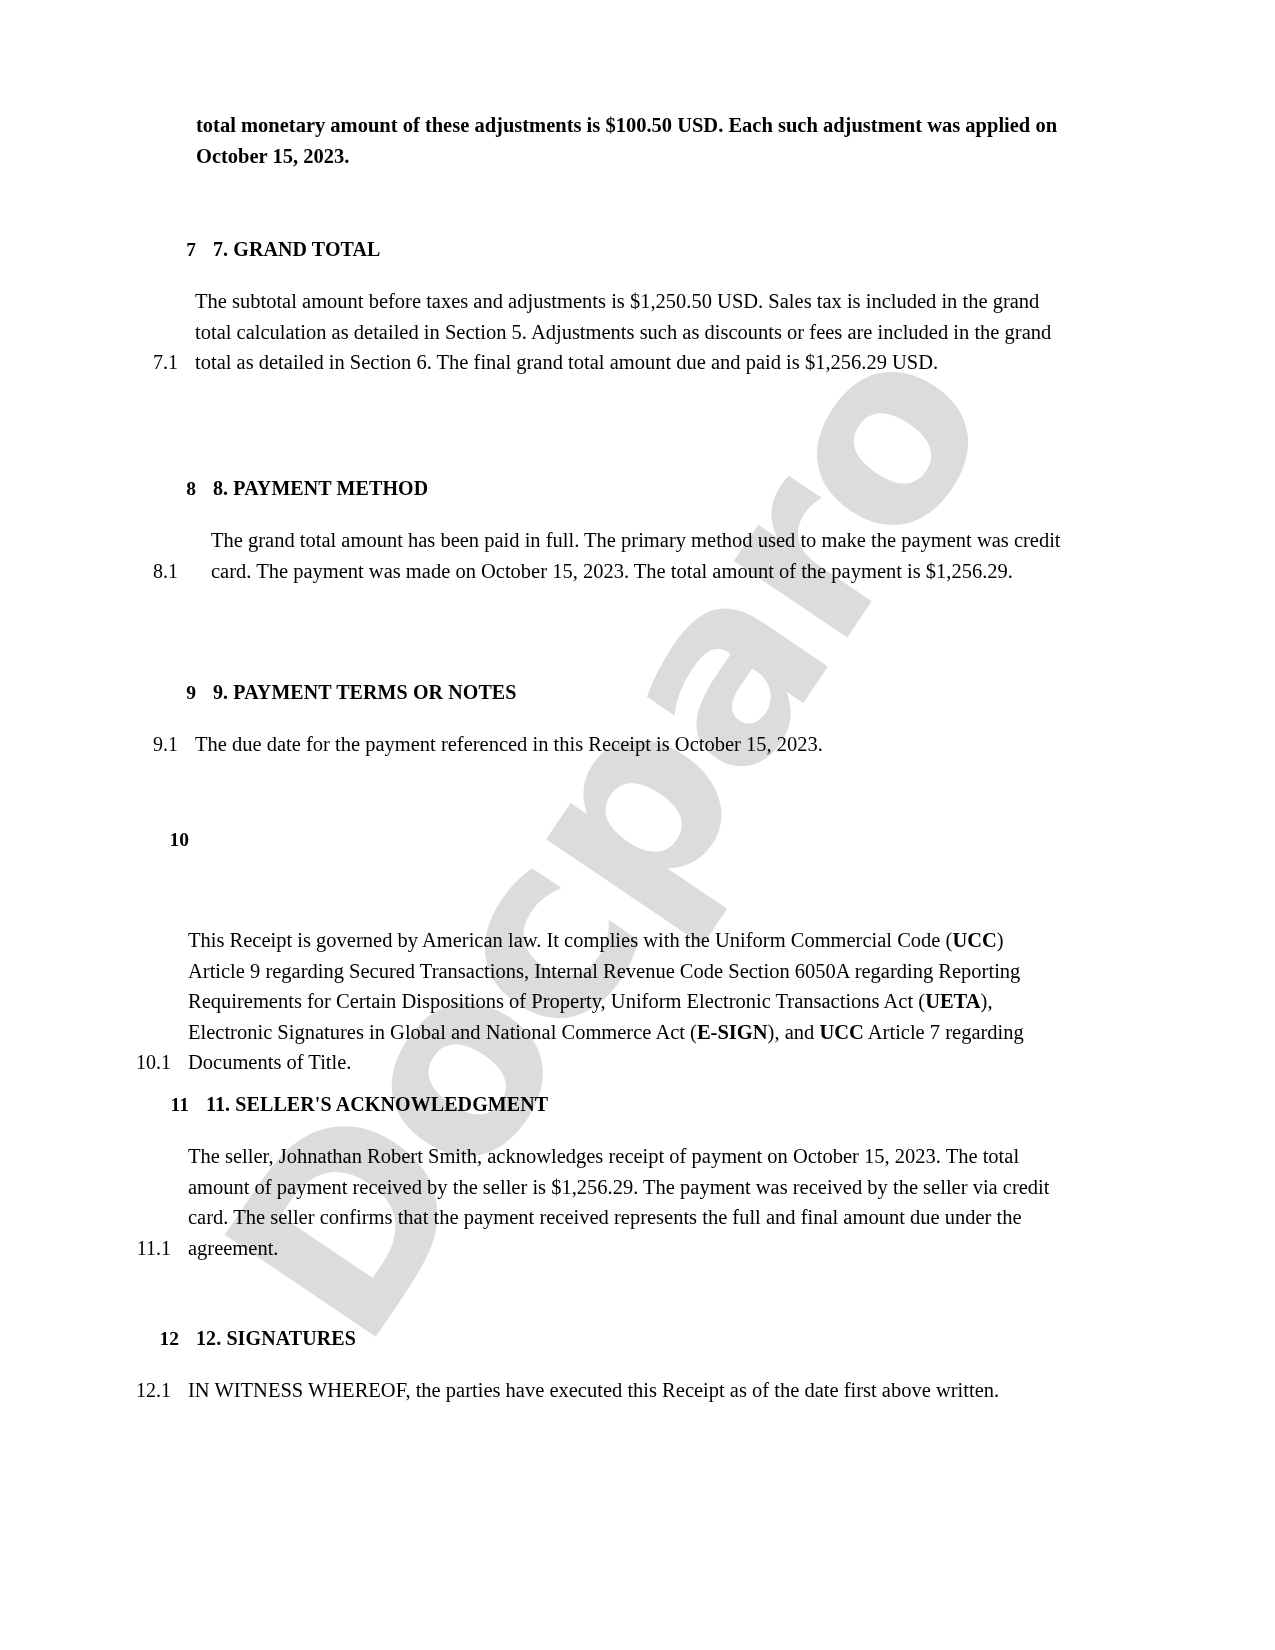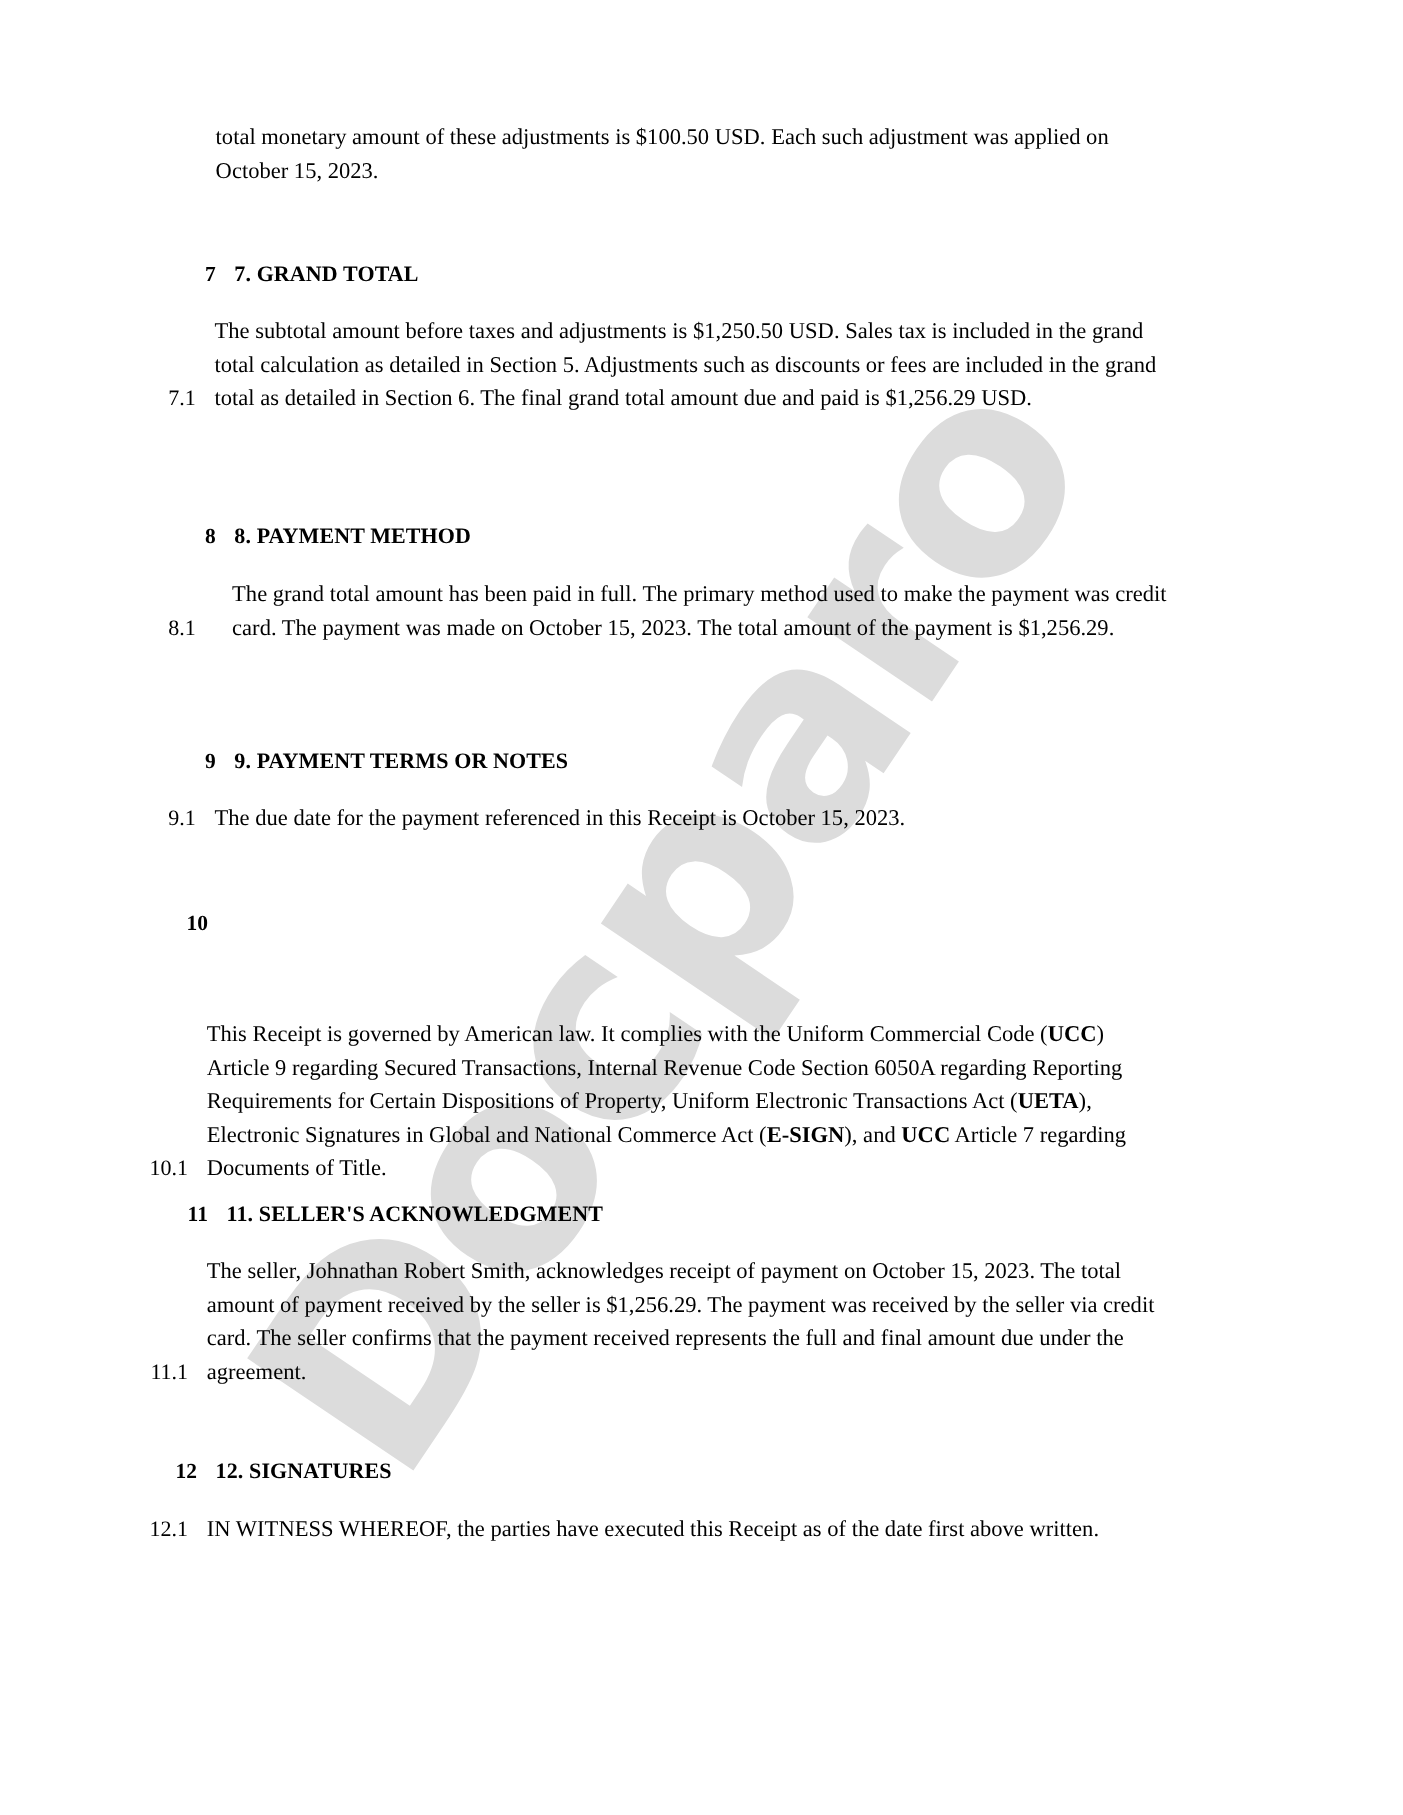--- a/index.html
+++ b/index.html
@@ -56,20 +56,21 @@
   }
 
   
   .cont-para {
     position: absolute;
     left: 196px;
     top: 110px;
     width: 875px;
     font-size: 20.5px;
     line-height: 30.5px;
+    font-weight: bold;
   }
 
   .heading {
     position: absolute;
     display: flex;
     align-items: baseline;
   }
   .heading .num {
     font-weight: 700;
     font-size: 19.5px;

